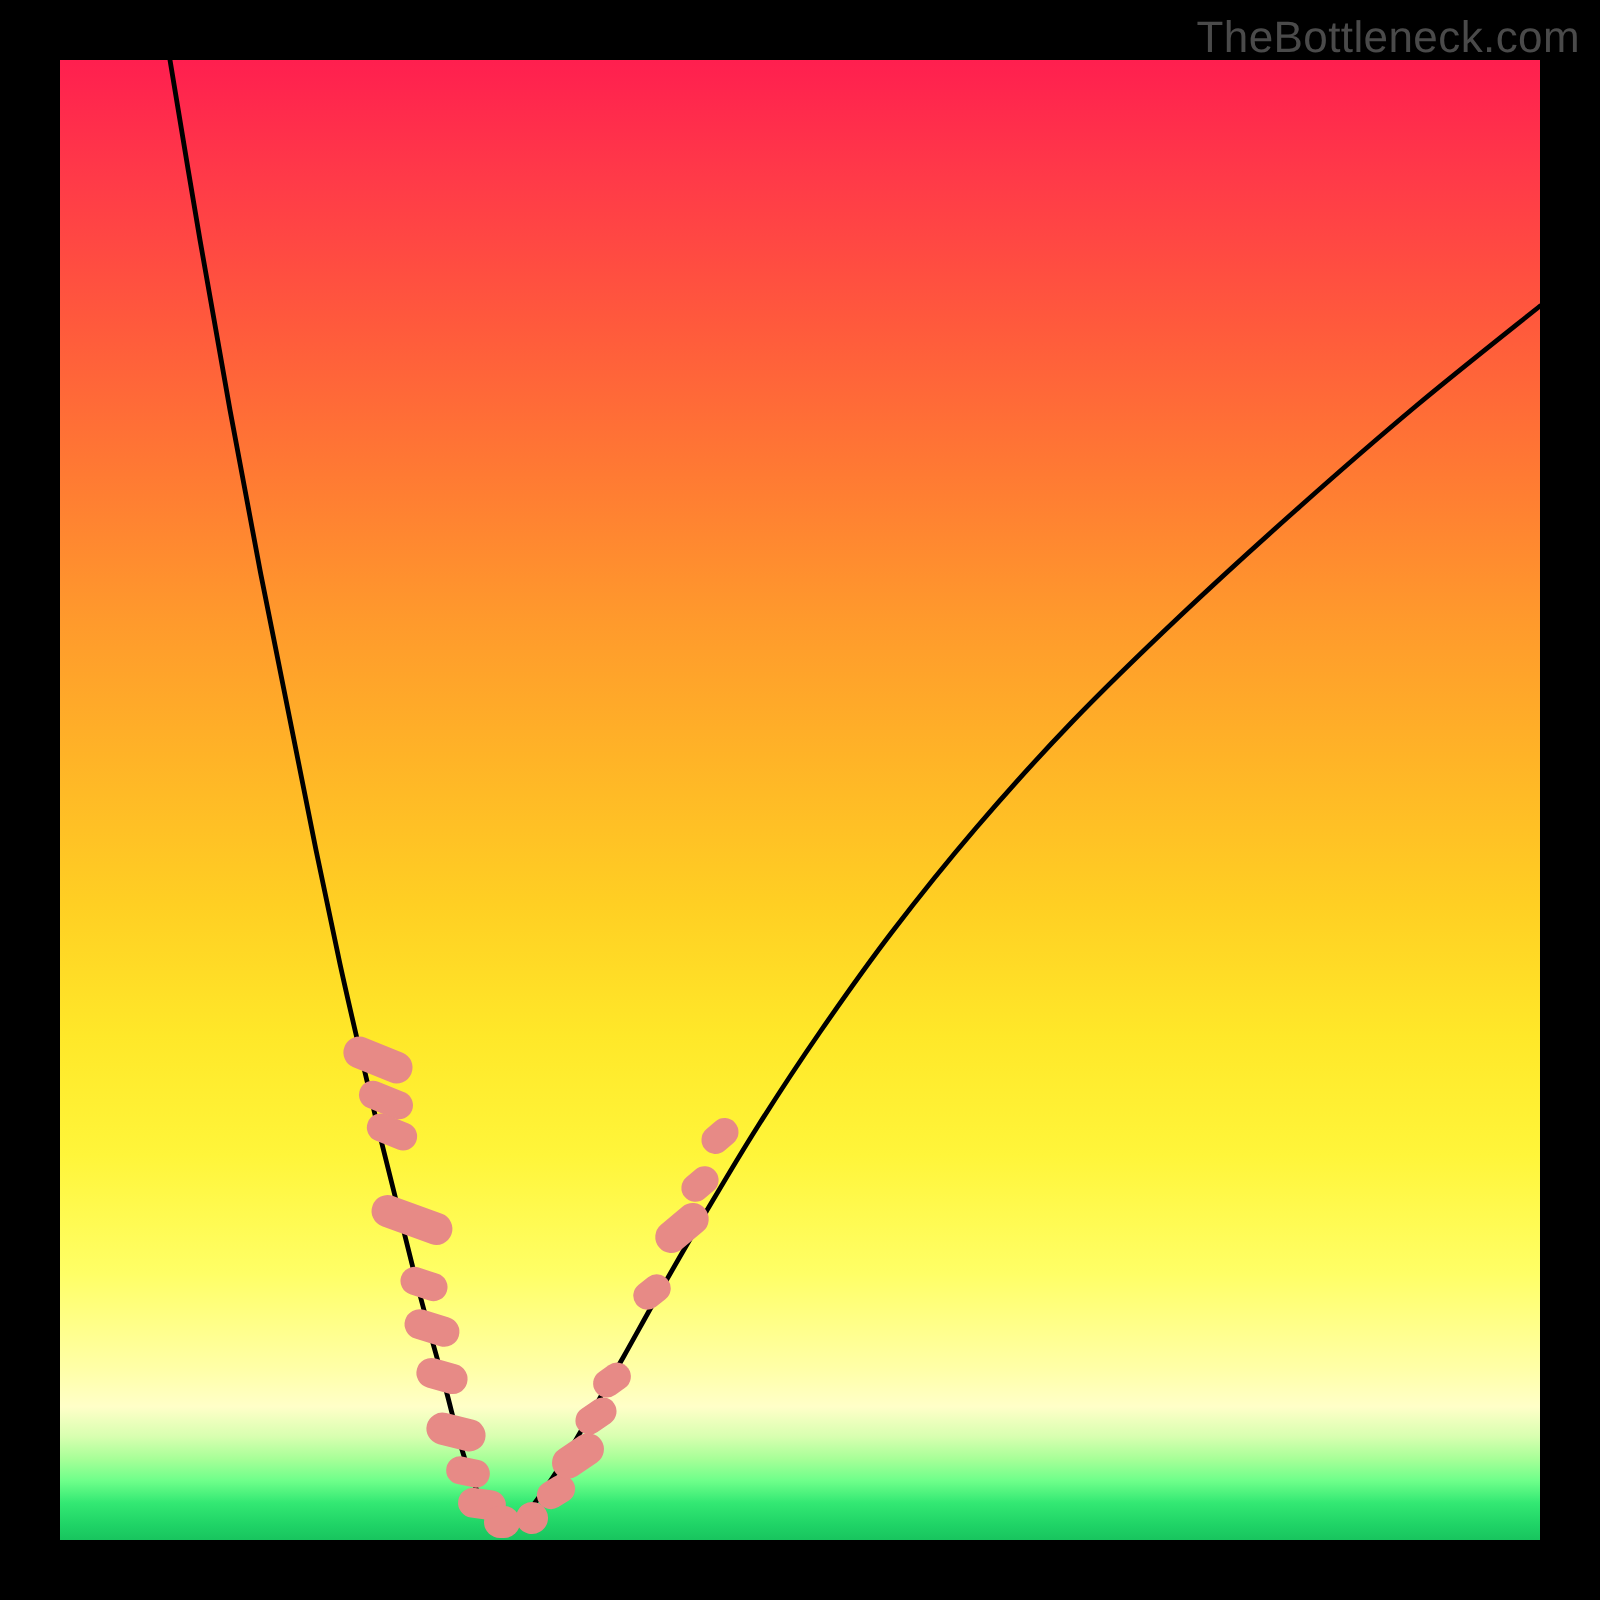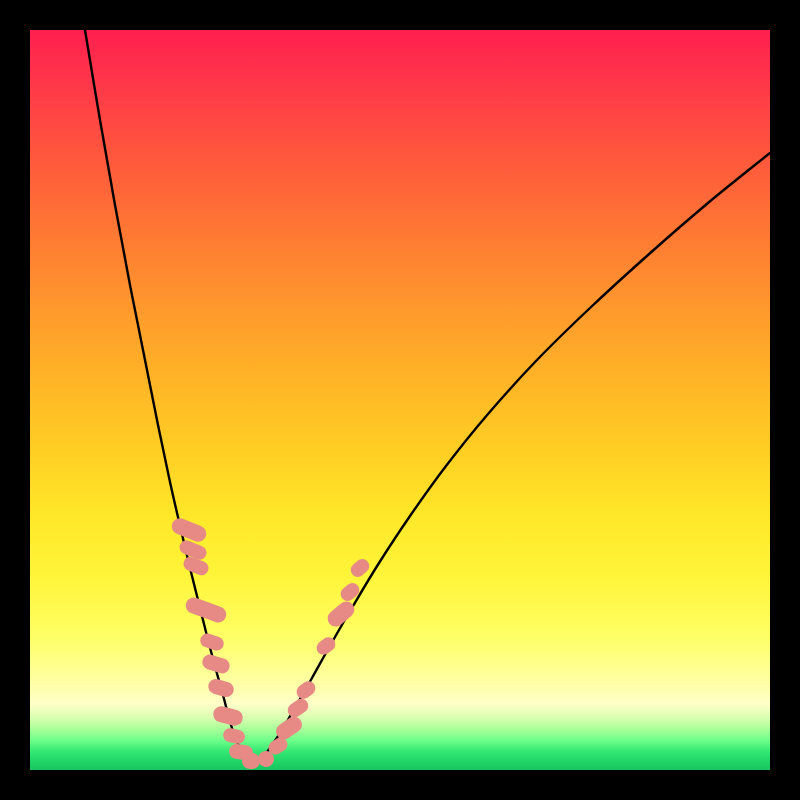--- a/index.html
+++ b/index.html
@@ -96,13 +96,14 @@
           <rect x="-8" y="-14" width="16" height="28" rx="8" ry="8" fill="#e78a86" stroke="#d77b77" stroke-width="0" transform="translate(259 698) rotate(56)"></rect>
           <rect x="-7" y="-11" width="14" height="22" rx="7" ry="7" fill="#e78a86" stroke="#d77b77" stroke-width="0" transform="translate(268 678) rotate(55)"></rect>
           <rect x="-7" y="-10" width="14" height="20" rx="7" ry="7" fill="#e78a86" stroke="#d77b77" stroke-width="0" transform="translate(276 660) rotate(54)"></rect>
           <rect x="-7" y="-10" width="14" height="20" rx="7" ry="7" fill="#e78a86" stroke="#d77b77" stroke-width="0" transform="translate(296 616) rotate(52)"></rect>
           <rect x="-8" y="-15" width="16" height="30" rx="8" ry="8" fill="#e78a86" stroke="#d77b77" stroke-width="0" transform="translate(311 584) rotate(50)"></rect>
           <rect x="-7" y="-10" width="14" height="20" rx="7" ry="7" fill="#e78a86" stroke="#d77b77" stroke-width="0" transform="translate(320 562) rotate(50)"></rect>
           <rect x="-7" y="-10" width="14" height="20" rx="7" ry="7" fill="#e78a86" stroke="#d77b77" stroke-width="0" transform="translate(330 538) rotate(49)"></rect>
         </g>
     </svg>
   </div>
+  <div class="watermark">TheBottleneck.com</div>
 </div>
 
 </body></html>

